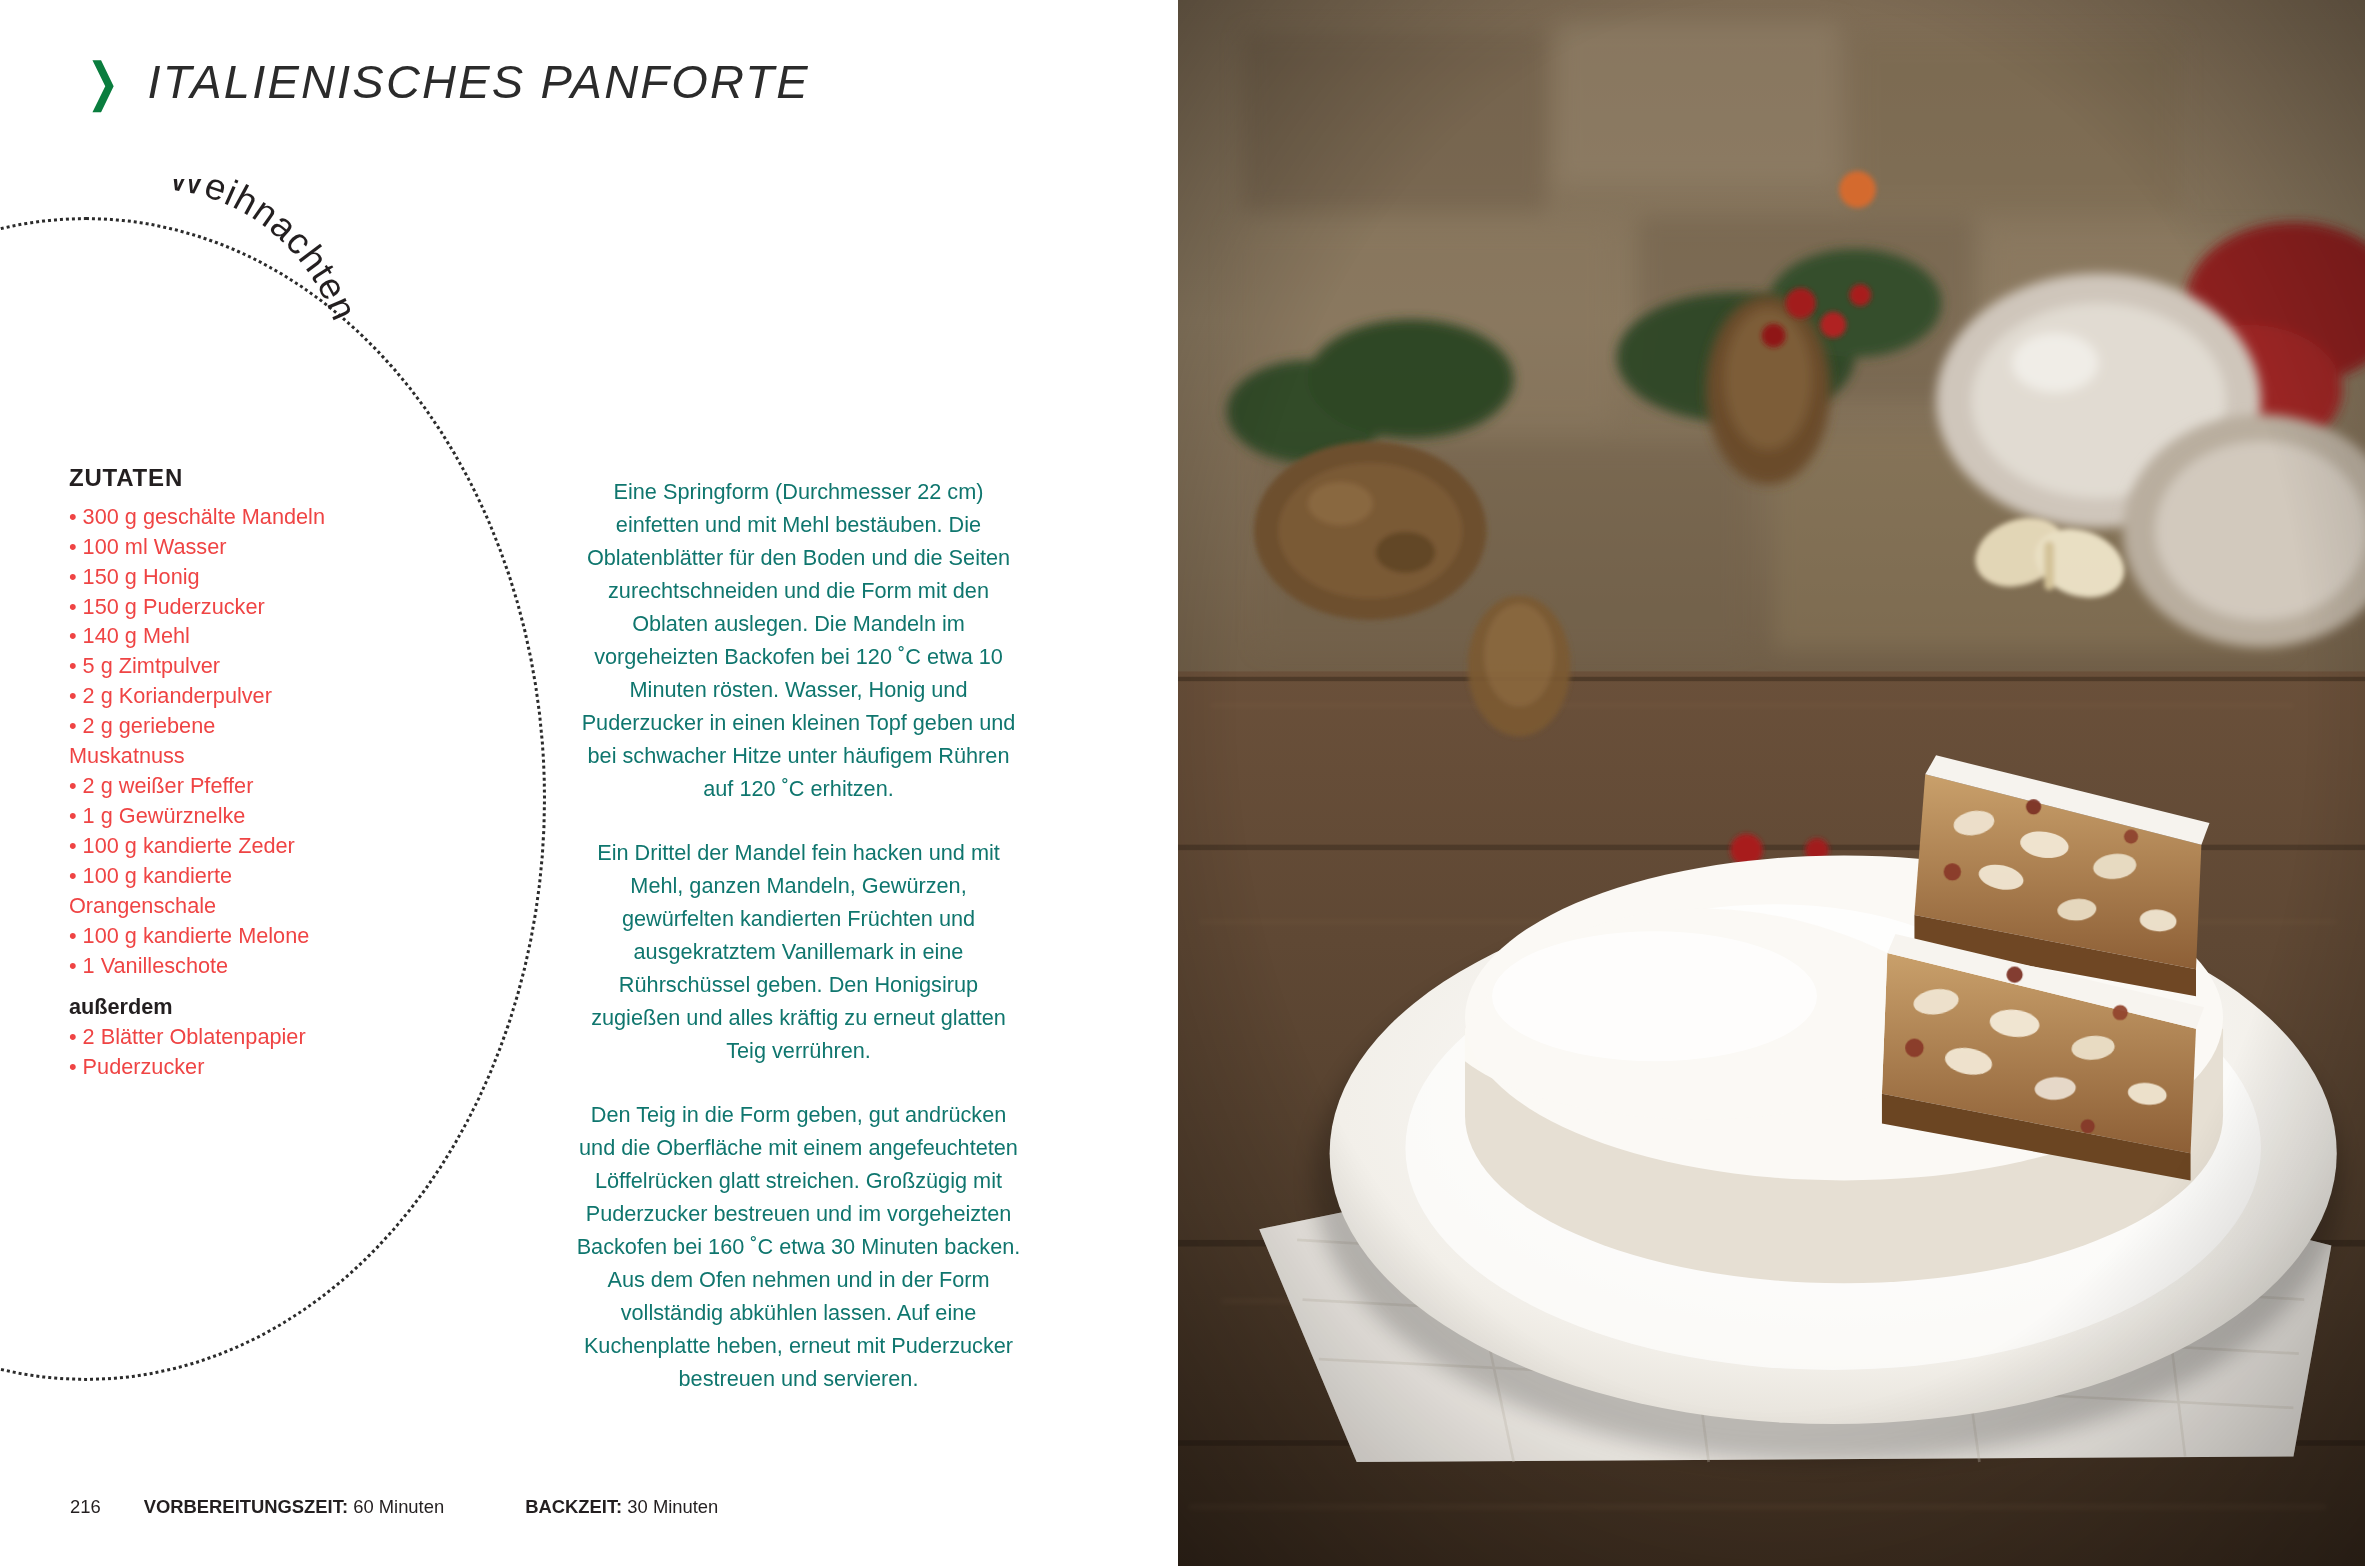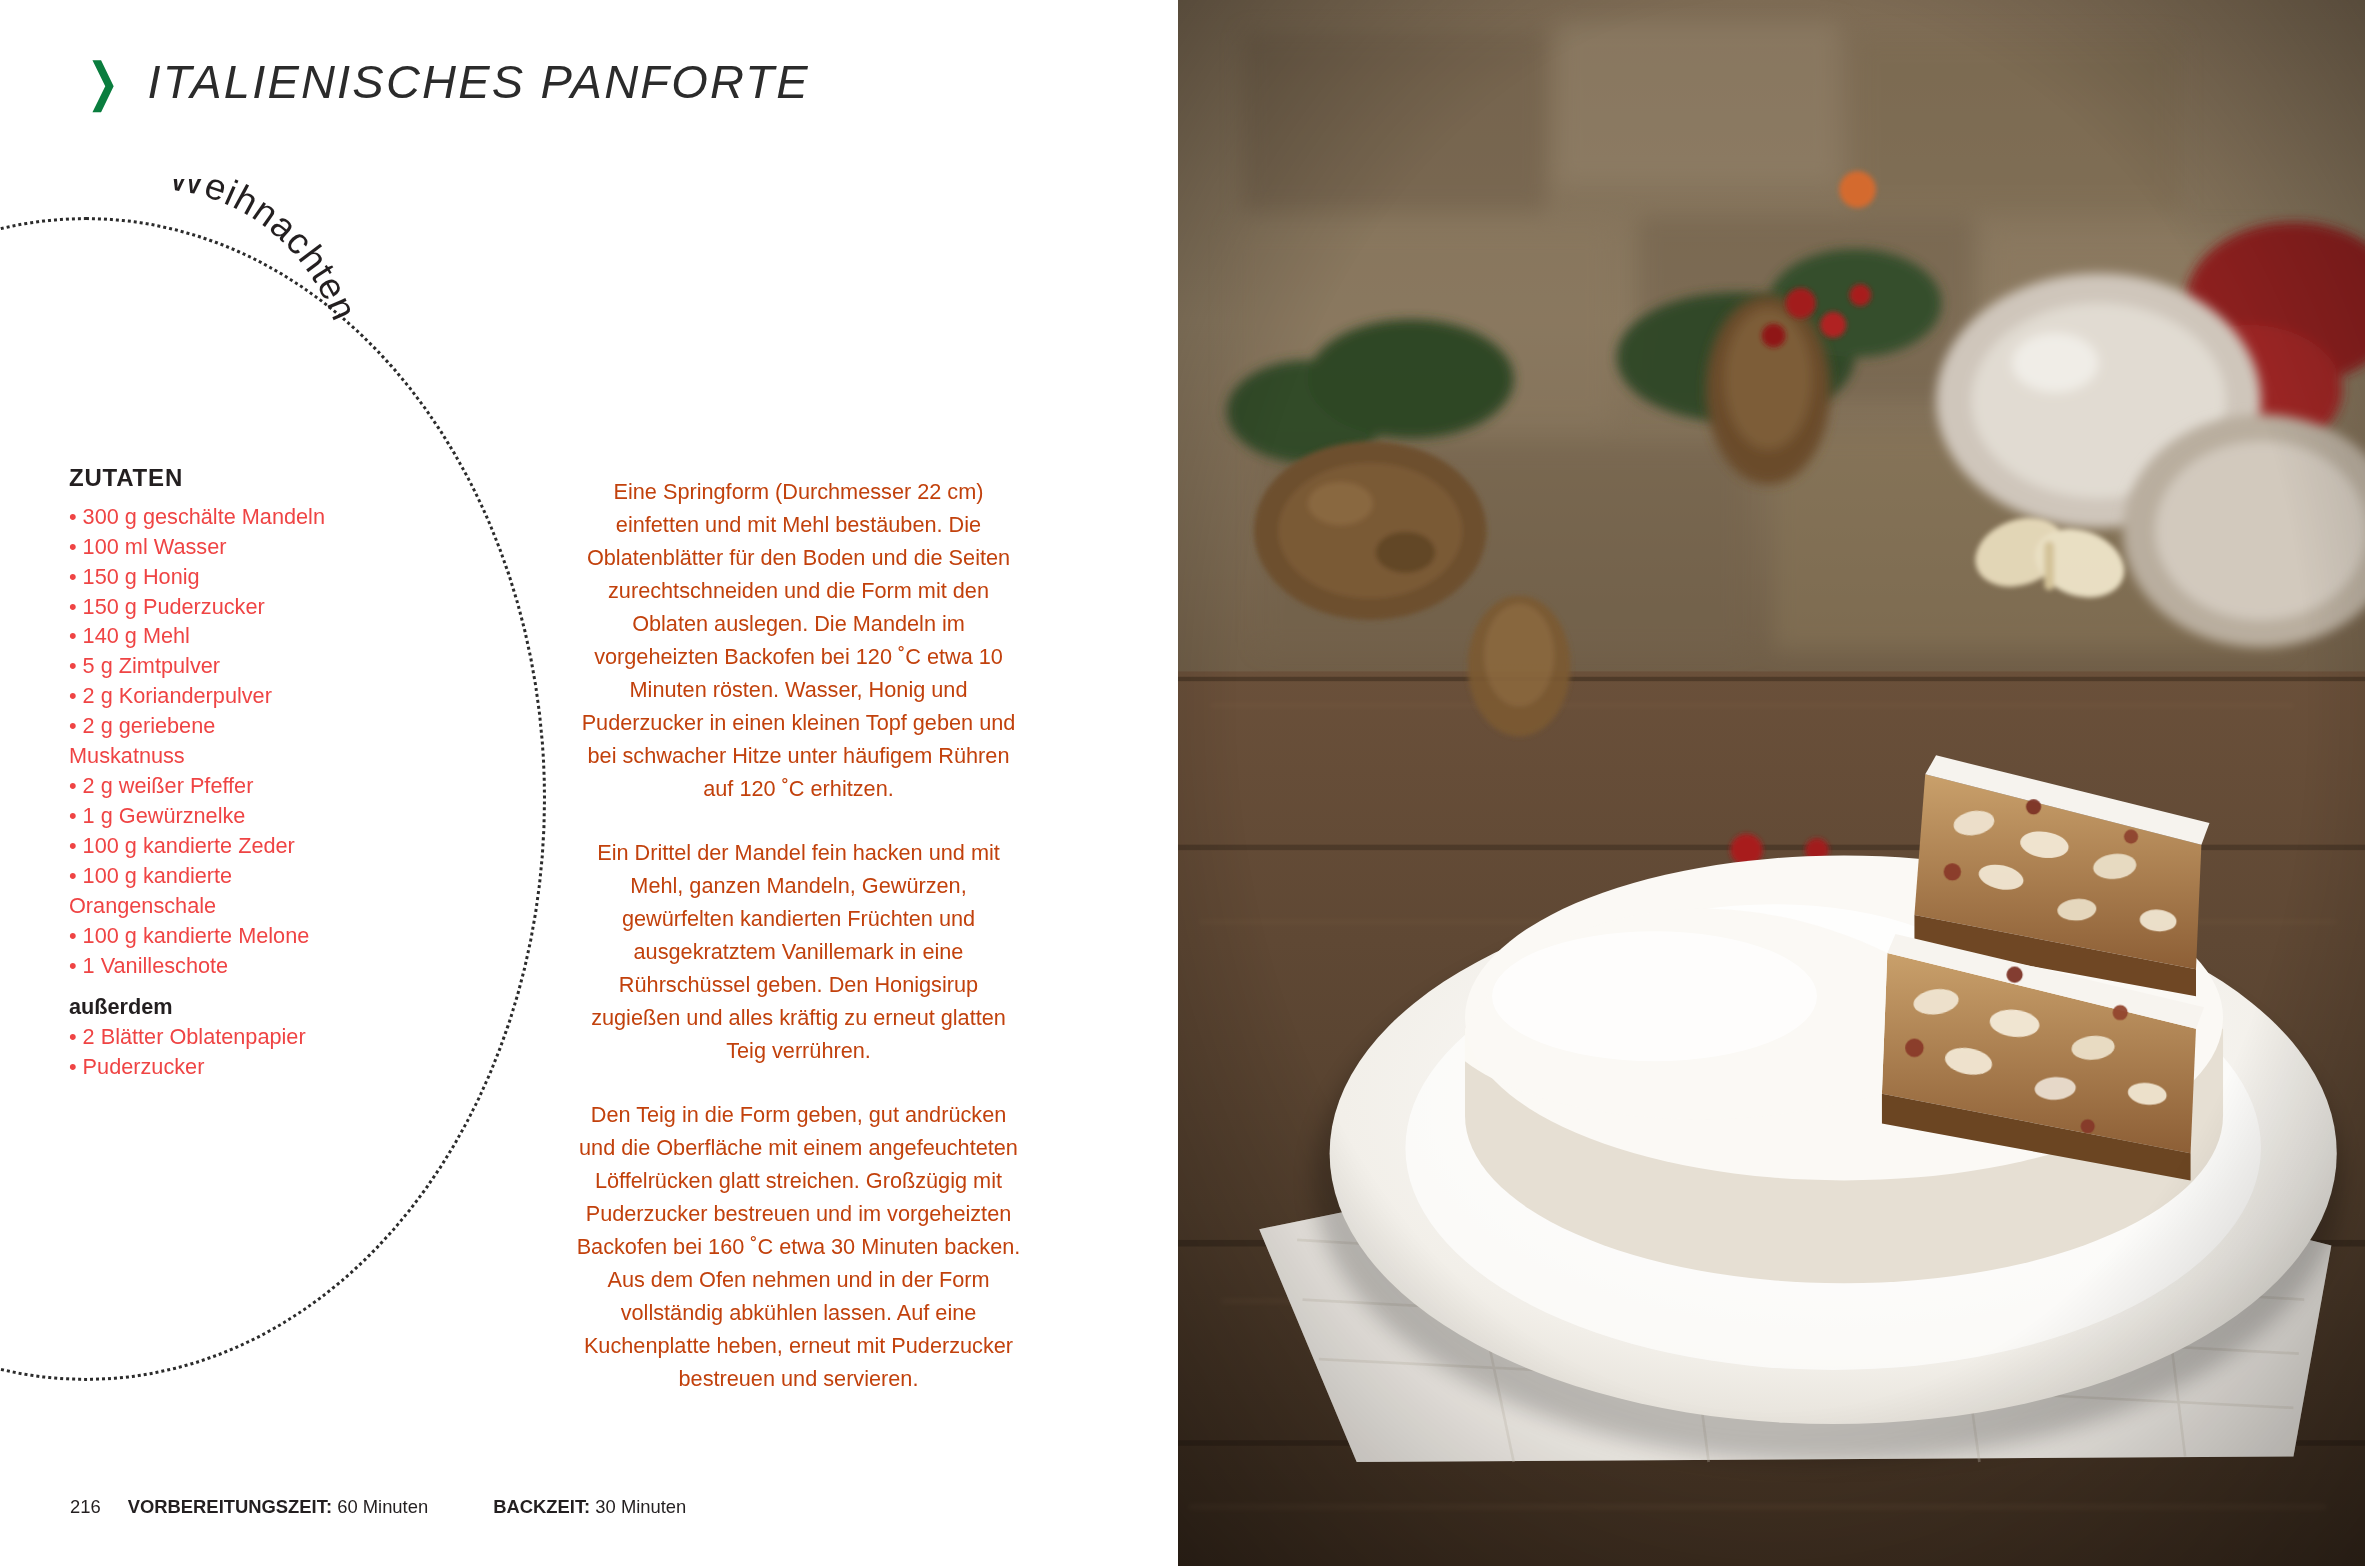--- a/index.html
+++ b/index.html
@@ -134,32 +134,32 @@
     position: absolute;
     left: 574px;
     top: 476px;
     width: 449px;
     text-align: center;
   }
   .instructions p {
     margin: 0 0 31px 0;
     font-size: 21.7px;
     line-height: 1.52;
-    color: #c2410c;
+    color: #0f766e;
   }
   .instructions p:last-child { margin-bottom: 0; }
 
   
   .footer {
     position: absolute;
     left: 70px;
     bottom: 49px;
     display: flex;
     align-items: baseline;
-    gap: 0;
+    gap: 16px;
     font-size: 18.4px;
     color: #231f20;
   }
   .folio {
     font-size: 18.4px;
     color: #231f20;
     margin-right: 27px;
   }
   .foot-item { margin-right: 65px; white-space: nowrap; }
   .foot-item b { font-weight: 700; }

